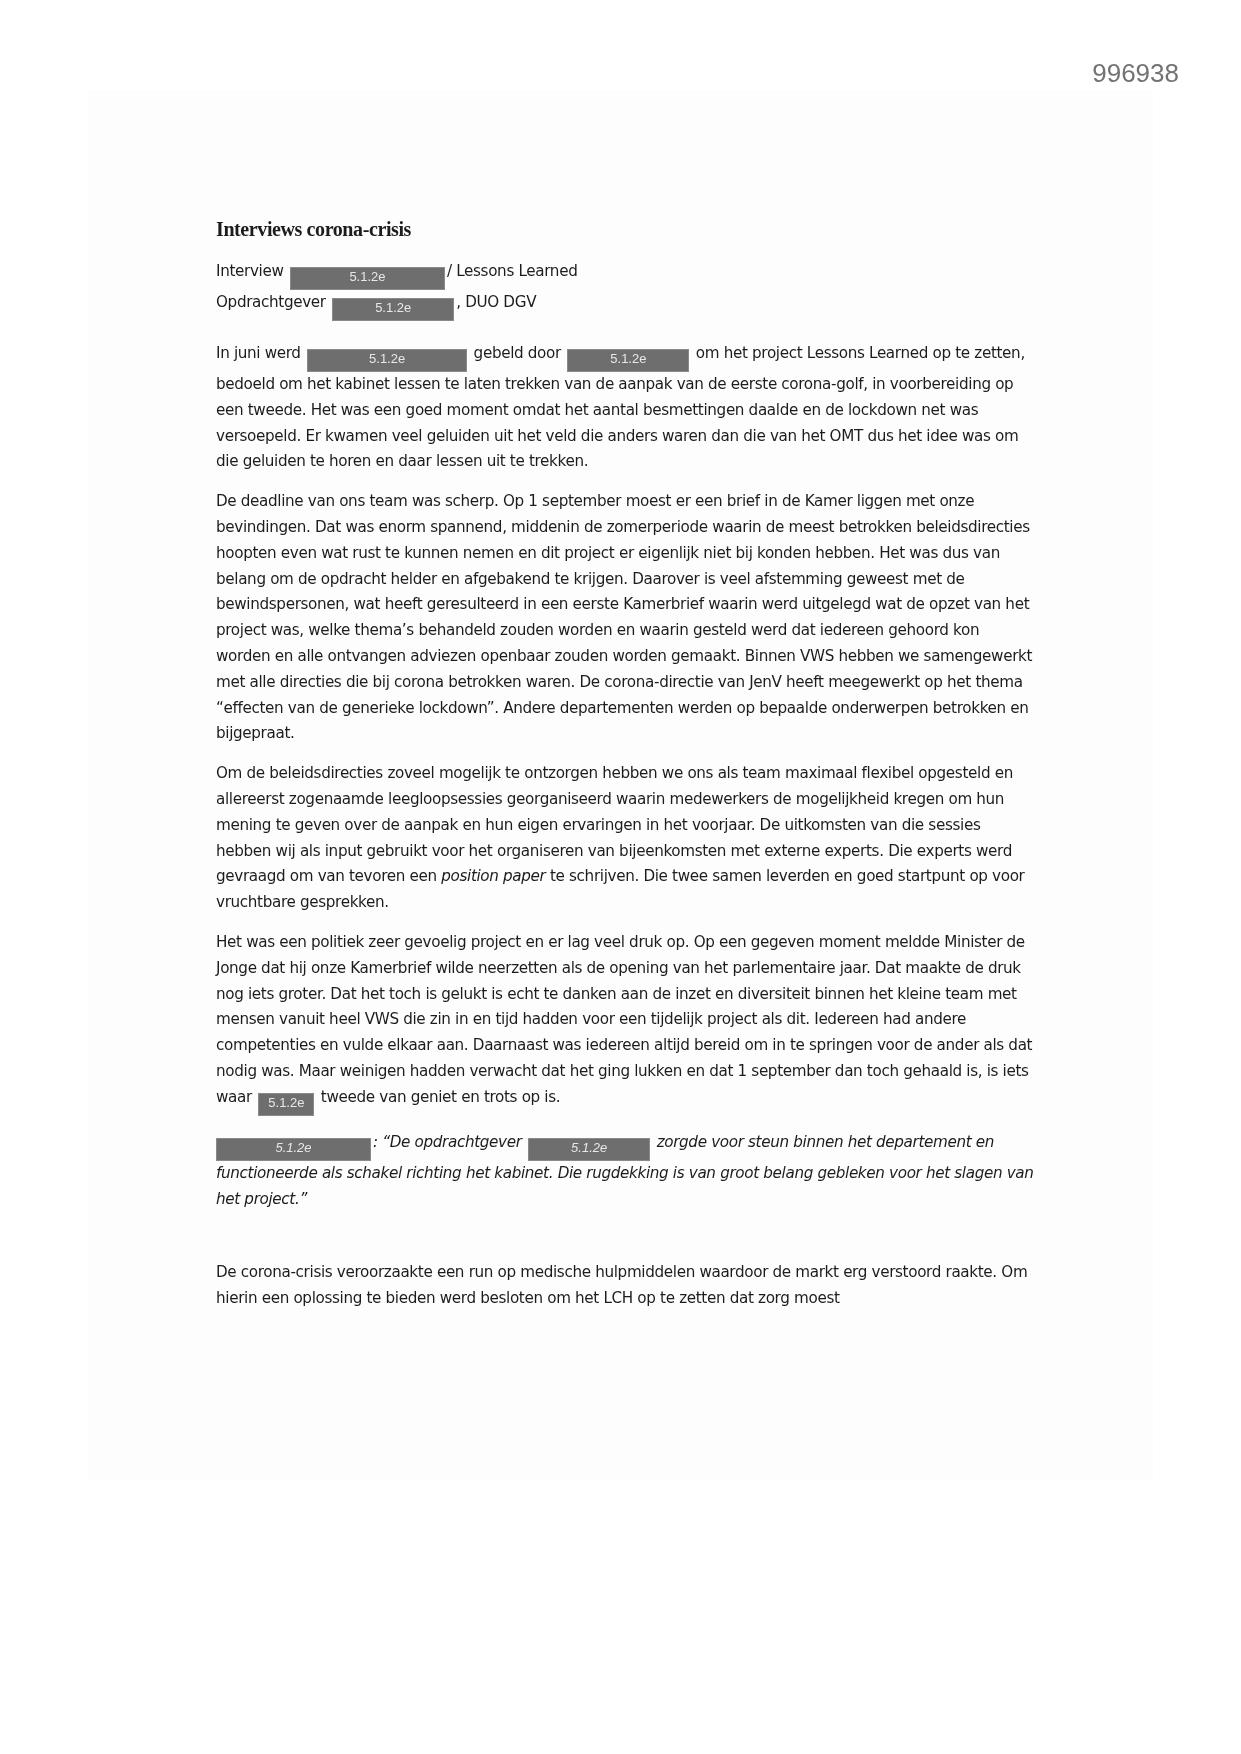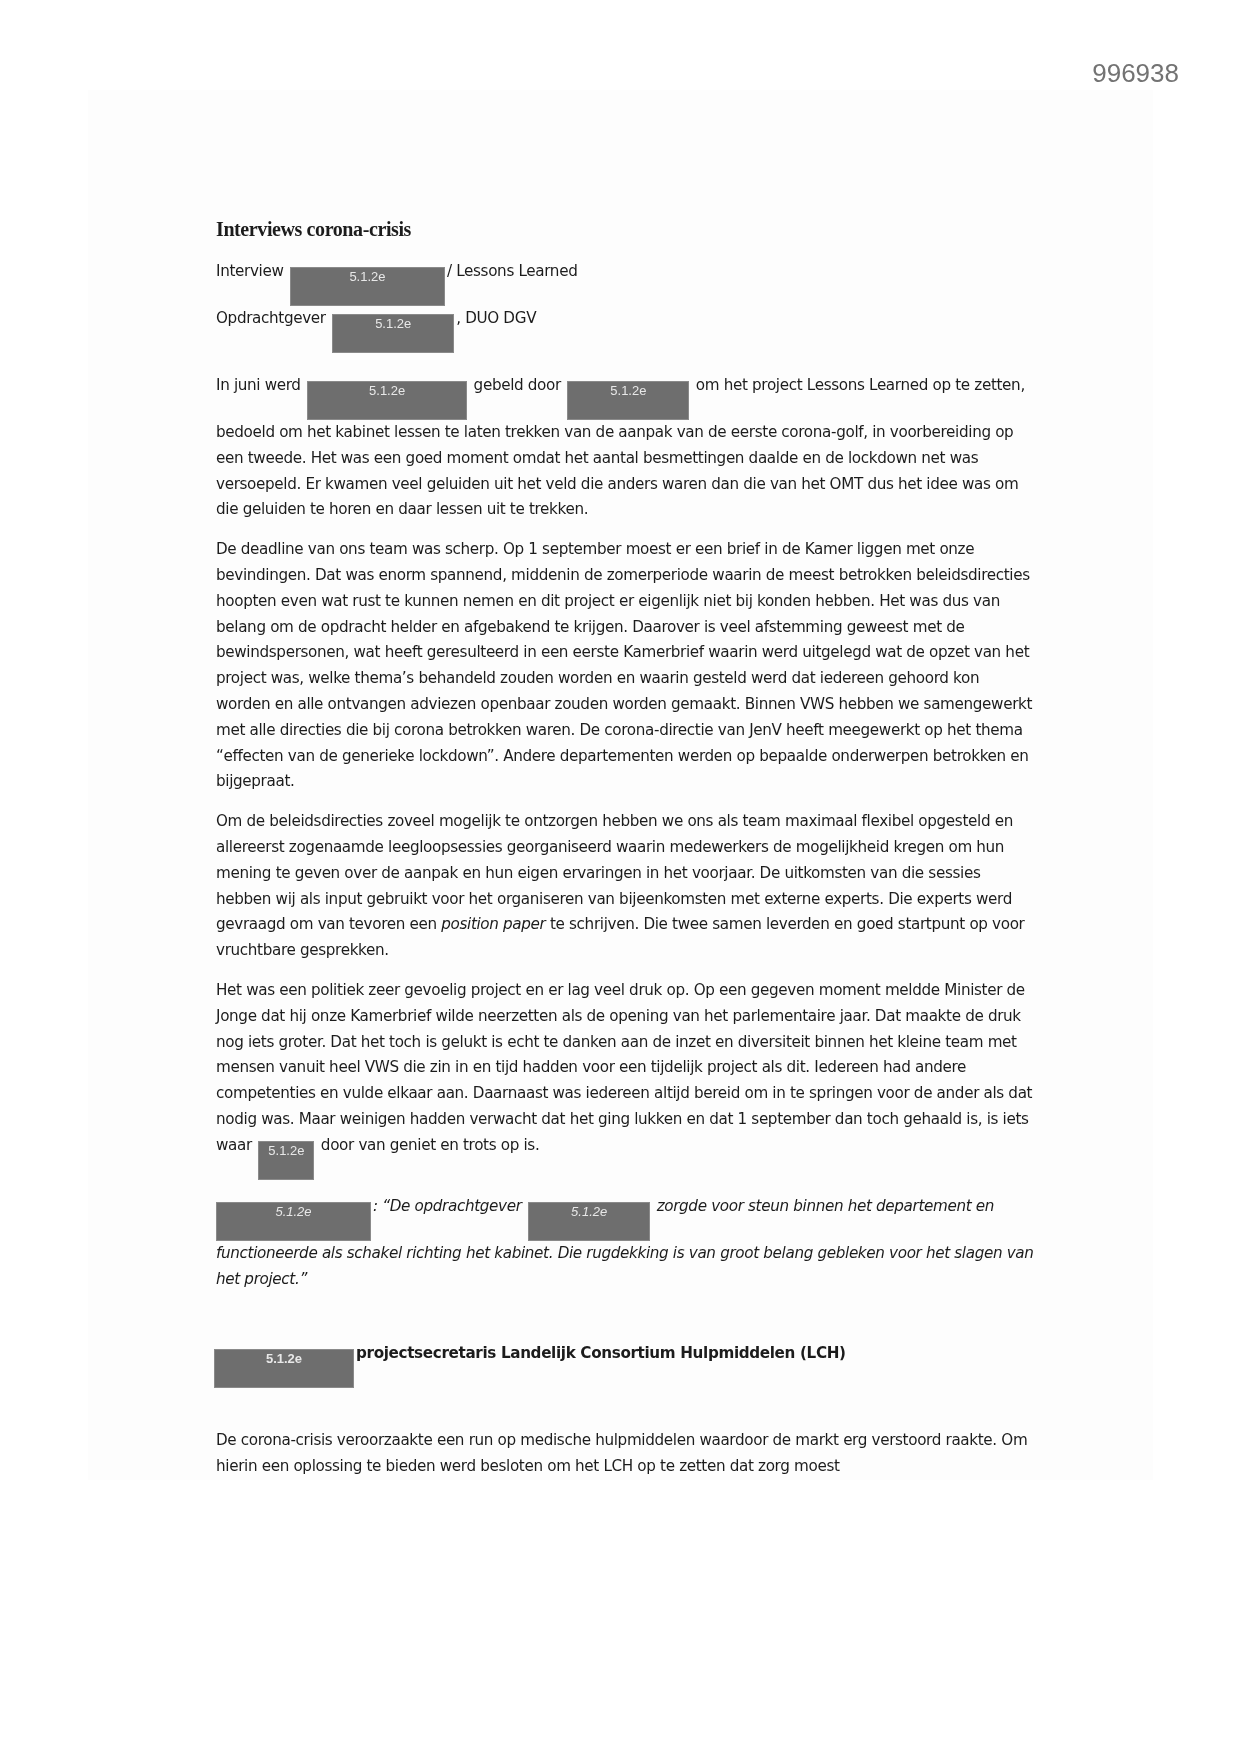--- a/index.html
+++ b/index.html
@@ -21,21 +21,21 @@
     letter-spacing: -0.35px;
   }
   h1 {
     font-size: 20px; font-weight: bold; margin: 0 0 16px 0; line-height: 28px; letter-spacing: -0.4px; font-family: Liberation Serif, serif;
   }
   p { margin: 0 0 14px 0; }
   .meta { margin: 0; }
   .meta-block { margin-bottom: 20px; }
   .red {
     display: inline-block; background: #6e6e6e; color: #e8e8e8;
-    font-family: "Liberation Sans", sans-serif; font-size: 13px; line-height: 22px; height: 39px;
+    font-family: "Liberation Sans", sans-serif; font-size: 13px; line-height: 22px; height: 23px;
     text-align: center; vertical-align: -5px; letter-spacing: 0; margin: 0 2px;
     border: 1px solid #8a8a8a; box-sizing: border-box; padding-bottom: 2px; line-height: 18px;
   }
   .w155 { width: 155px; } .w122 { width: 122px; } .w160 { width: 160px; }
   .w56 { width: 56px; } .w122b { width: 122px; } .w140 { width: 140px; } .w112 { width: 112px; }
   .quote { font-style: italic; }
   .section2 { margin-top: 48px; font-weight: bold; }
   .section2 .meta { line-height: 27px; }
   .section2-body { margin-top: 40px; }
 </style>
@@ -69,29 +69,26 @@
 
   <p>De deadline van ons team was scherp. Op 1 september moest er een brief in de Kamer liggen met onze bevindingen. Dat was enorm spannend, middenin de zomerperiode waarin de meest betrokken beleidsdirecties hoopten even wat rust te kunnen nemen en dit project er eigenlijk niet bij konden hebben. Het was dus van belang om de opdracht helder en afgebakend te krijgen. Daarover is veel afstemming geweest met de bewindspersonen, wat heeft geresulteerd in een eerste Kamerbrief waarin werd uitgelegd wat de opzet van het project was, welke thema’s behandeld zouden worden en waarin gesteld werd dat iedereen gehoord kon worden en alle ontvangen adviezen openbaar zouden worden gemaakt. Binnen VWS hebben we samengewerkt met alle directies die bij corona betrokken waren. De corona-directie van JenV heeft meegewerkt op het thema “effecten van de generieke lockdown”. Andere departementen werden op bepaalde onderwerpen betrokken en bijgepraat.</p>
 
   <p>
     <span>Om de beleidsdirecties zoveel mogelijk te ontzorgen hebben we ons als team maximaal flexibel opgesteld en allereerst zogenaamde leegloopsessies georganiseerd waarin medewerkers de mogelijkheid kregen om hun mening te geven over de aanpak en hun eigen ervaringen in het voorjaar. De uitkomsten van die sessies hebben wij als input gebruikt voor het organiseren van bijeenkomsten met externe experts. Die experts werd gevraagd om van tevoren een </span><em>position paper</em><span> te schrijven. Die twee samen leverden en goed startpunt op voor vruchtbare gesprekken.</span>
   </p>
 
   <p>
     <span>Het was een politiek zeer gevoelig project en er lag veel druk op. Op een gegeven moment meldde Minister de Jonge dat hij onze Kamerbrief wilde neerzetten als de opening van het parlementaire jaar. Dat maakte de druk nog iets groter.  Dat het toch is gelukt is echt te danken aan de inzet en diversiteit binnen het kleine team met mensen vanuit heel VWS die zin in en tijd hadden voor een tijdelijk project als dit. Iedereen had andere competenties en vulde elkaar aan. Daarnaast was iedereen altijd bereid om in te springen voor de ander als dat nodig was. Maar weinigen hadden verwacht dat het ging lukken en dat 1 september dan toch gehaald is, is iets waar</span>
     <span class="red w56">5.1.2e</span>
-    <span>door van geniet en trots op is.</span>
+    <span>tweede van geniet en trots op is.</span>
   </p>
 
   <p class="quote">
     <span class="red w155" style="margin-left:0">5.1.2e</span><span>: “De opdrachtgever</span>
     <span class="red w122">5.1.2e</span>
     <span>zorgde voor steun binnen het departement en functioneerde als schakel richting het kabinet. Die rugdekking is van groot belang gebleken voor het slagen van het project.”</span>
   </p>
 
   <div class="section2">
-    <div class="meta">
-      <span class="red w140" style="margin-left:-2px">5.1.2e</span><span>projectsecretaris Landelijk Consortium Hulpmiddelen (LCH)</span>
-    </div>
   </div>
 
   <p class="section2-body">De corona-crisis veroorzaakte een run op medische hulpmiddelen waardoor de markt erg verstoord raakte. Om hierin een oplossing te bieden werd besloten om het LCH op te zetten dat zorg moest</p>
 </div>
 
 </body></html>

